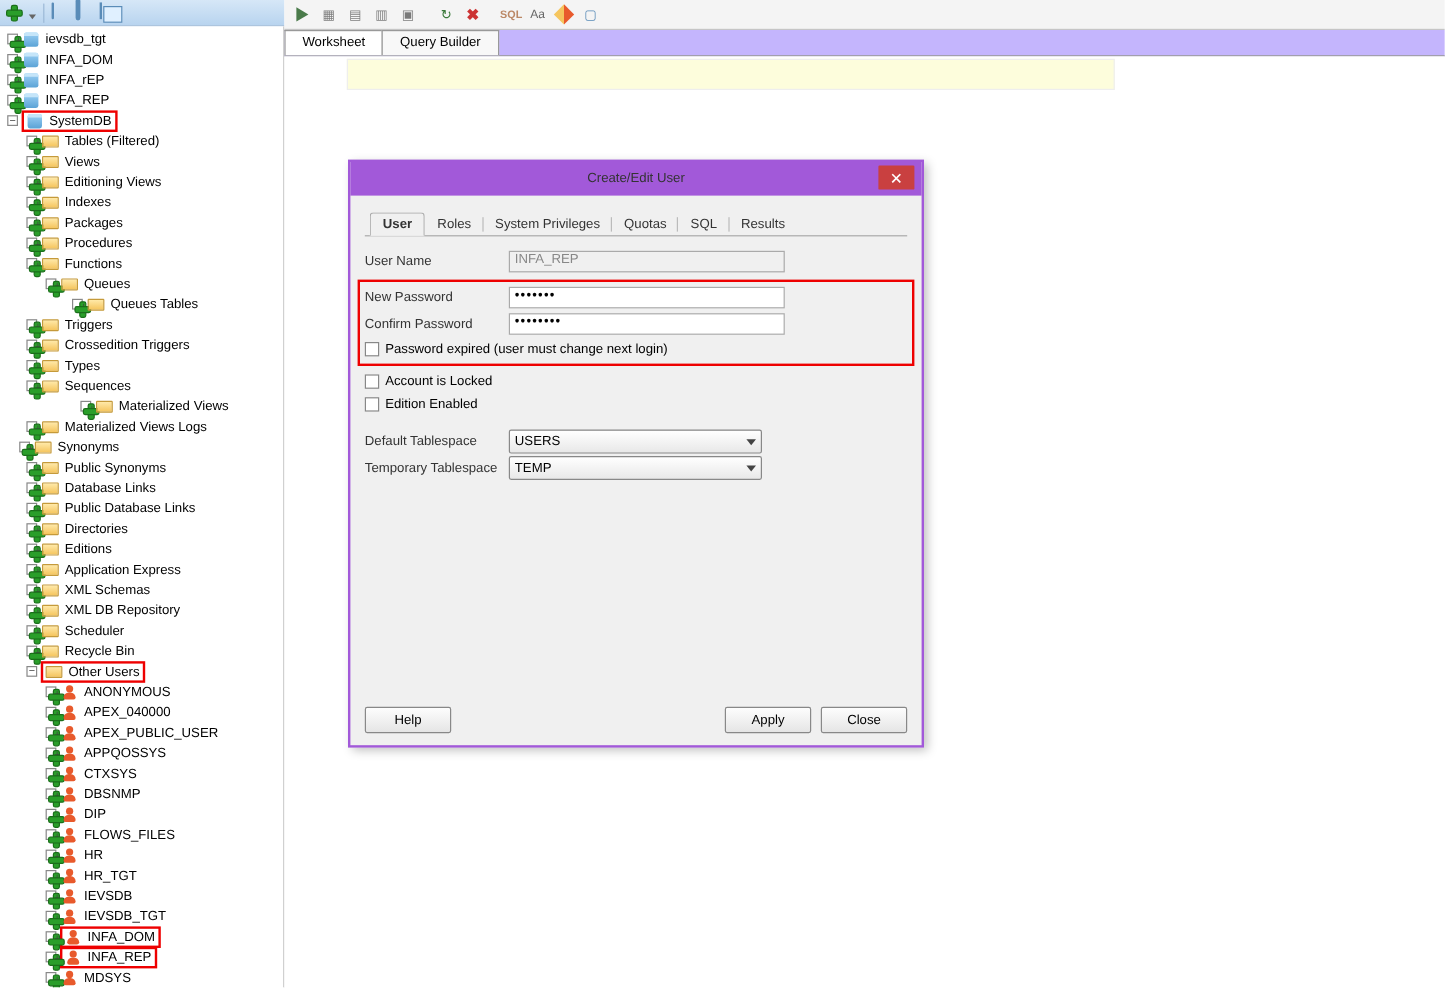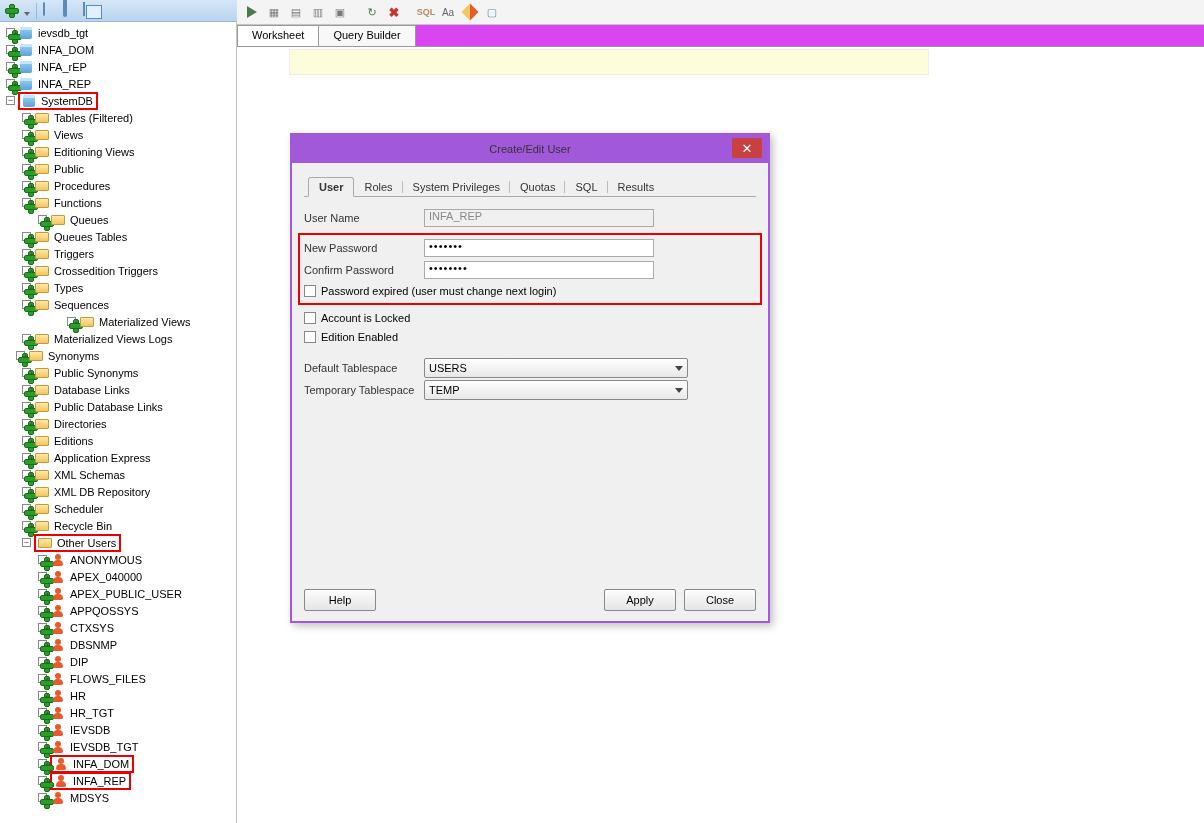--- a/index.html
+++ b/index.html
@@ -38,21 +38,21 @@
 
 
 .right-toolbar { position:absolute; left:237px; top:0; right:0; height:25px; background:#f4f4f4; border-bottom:1px solid #c5c5c5; display:flex; align-items:center; padding:0 6px; gap:4px;}
 .rtic{width:18px;height:18px;display:inline-flex;align-items:center;justify-content:center;border:1px solid transparent;border-radius:2px;}
 .tri-play{width:0;height:0;border-top:6px solid transparent;border-bottom:6px solid transparent;border-left:10px solid #4a7a4a;}
 .sql-ic{font-size:9px;font-weight:bold;color:#b86;}
 .x-ic{color:#c33;font-weight:bold;font-size:13px;}
 .pen-ic{width:12px;height:12px;background:linear-gradient(45deg,#f5c55e 50%,#e85a2c 50%);transform:rotate(45deg);}
 
 
-.worksheet-tabs{position:absolute;left:237px;top:25px;right:0;height:22px;background:#d946ef;border-bottom:1px solid #999;display:flex;}
+.worksheet-tabs{position:absolute;left:237px;top:25px;right:0;height:22px;background:#c4b5fd;border-bottom:1px solid #999;display:flex;}
 .ws-tab{padding:3px 14px;border:1px solid #999;border-bottom:none;background:#f8f8f8;margin-right:-1px;font-size:11px;cursor:default;}
 .ws-tab.active{background:#fff;}
 
 
 .content-area{position:absolute;left:237px;top:47px;right:0;bottom:0;background:#fff;}
 .yellow-strip{position:absolute;left:52px;top:2px;width:640px;height:26px;background:#fdfddc;border:1px solid #eee;}
 
 
 .dialog{position:absolute;left:290px;top:133px;width:480px;height:490px;background:#f0f0f0;border:2px solid #a259d9;box-shadow:3px 3px 8px rgba(0,0,0,0.25);}
 .dlg-title{height:28px;background:#a259d9;display:flex;align-items:center;justify-content:center;position:relative;color:#333;font-size:12px;}
@@ -64,21 +64,21 @@
 .dlg-tab{padding:3px 10px;font-size:11px;color:#333;cursor:default;position:relative;}
 .dlg-tab.active{font-weight:bold;border:1px solid #aaa;border-bottom:1px solid #f0f0f0;background:#f0f0f0;margin-bottom:-1px;border-radius:3px 3px 0 0;}
 .dlg-tab:not(.active):not(:last-child)::after{content:"";position:absolute;right:0;top:3px;bottom:3px;width:1px;background:#bbb;}
 .form-row{display:flex;align-items:center;height:22px;margin-bottom:0px;}
 .form-lbl{width:120px;font-size:11px;color:#333;}
 .form-inp{width:230px;height:18px;border:1px solid #aaa;background:#fff;padding:0 4px;font-size:11px;}
 .form-inp.ro{background:#f0f0f0;color:#888;}
 .form-inp.pw{letter-spacing:1px;font-family:Arial;}
 .chk-row{display:flex;align-items:center;height:18px;margin:1px 0;}
 .chk{width:12px;height:12px;border:1px solid #888;background:#fff;margin-right:5px;}
-.sel{width:264px;height:20px;border:1px solid #888;background:linear-gradient(#fff,#e8e8e8);padding:0 4px;font-size:11px;display:flex;align-items:center;justify-content:space-between;border-radius:2px;}
+.sel{width:211px;height:20px;border:1px solid #888;background:linear-gradient(#fff,#e8e8e8);padding:0 4px;font-size:11px;display:flex;align-items:center;justify-content:space-between;border-radius:2px;}
 .sel .arr{width:0;height:0;border-left:4px solid transparent;border-right:4px solid transparent;border-top:5px solid #444;}
 .hl-box{border:2px solid #e00;padding:2px 4px;margin:4px -6px 4px -6px;}
 .dlg-btns{position:absolute;bottom:10px;left:12px;right:12px;display:flex;justify-content:space-between;}
 .btn{width:72px;height:22px;border:1px solid #888;background:linear-gradient(#fdfdfd,#e5e5e5);border-radius:2px;font-size:11px;display:flex;align-items:center;justify-content:center;cursor:pointer;}
 .btn-grp{display:flex;gap:8px;}
 
 </style>
 </head>
 <body>
 
@@ -149,21 +149,28 @@
         <span class="ic-tree">
           <span class="fold-ic"></span>
         </span>
         <span class="lbl">Editioning Views</span>
       </div>
       <div class="node" style="padding-left: 22px;">
         <span class="exp plus"></span>
         <span class="ic-tree">
           <span class="fold-ic"></span>
         </span>
-        <span class="lbl">Public</span>
+        <span class="lbl">Indexes</span>
+      </div>
+      <div class="node" style="padding-left: 22px;">
+        <span class="exp plus"></span>
+        <span class="ic-tree">
+          <span class="fold-ic"></span>
+        </span>
+        <span class="lbl">Packages</span>
       </div>
       <div class="node" style="padding-left: 22px;">
         <span class="exp plus"></span>
         <span class="ic-tree">
           <span class="fold-ic"></span>
         </span>
         <span class="lbl">Procedures</span>
       </div>
       <div class="node" style="padding-left: 22px;">
         <span class="exp plus"></span>
@@ -172,21 +179,21 @@
         </span>
         <span class="lbl">Functions</span>
       </div>
       <div class="node" style="padding-left: 38px;">
         <span class="exp plus"></span>
         <span class="ic-tree">
           <span class="fold-ic"></span>
         </span>
         <span class="lbl">Queues</span>
       </div>
-      <div class="node" style="padding-left: 22px;">
+      <div class="node" style="padding-left: 22px; margin-left: 38px;">
         <span class="exp plus"></span>
         <span class="ic-tree">
           <span class="fold-ic"></span>
         </span>
         <span class="lbl">Queues Tables</span>
       </div>
       <div class="node" style="padding-left: 22px;">
         <span class="exp plus"></span>
         <span class="ic-tree">
           <span class="fold-ic"></span>

